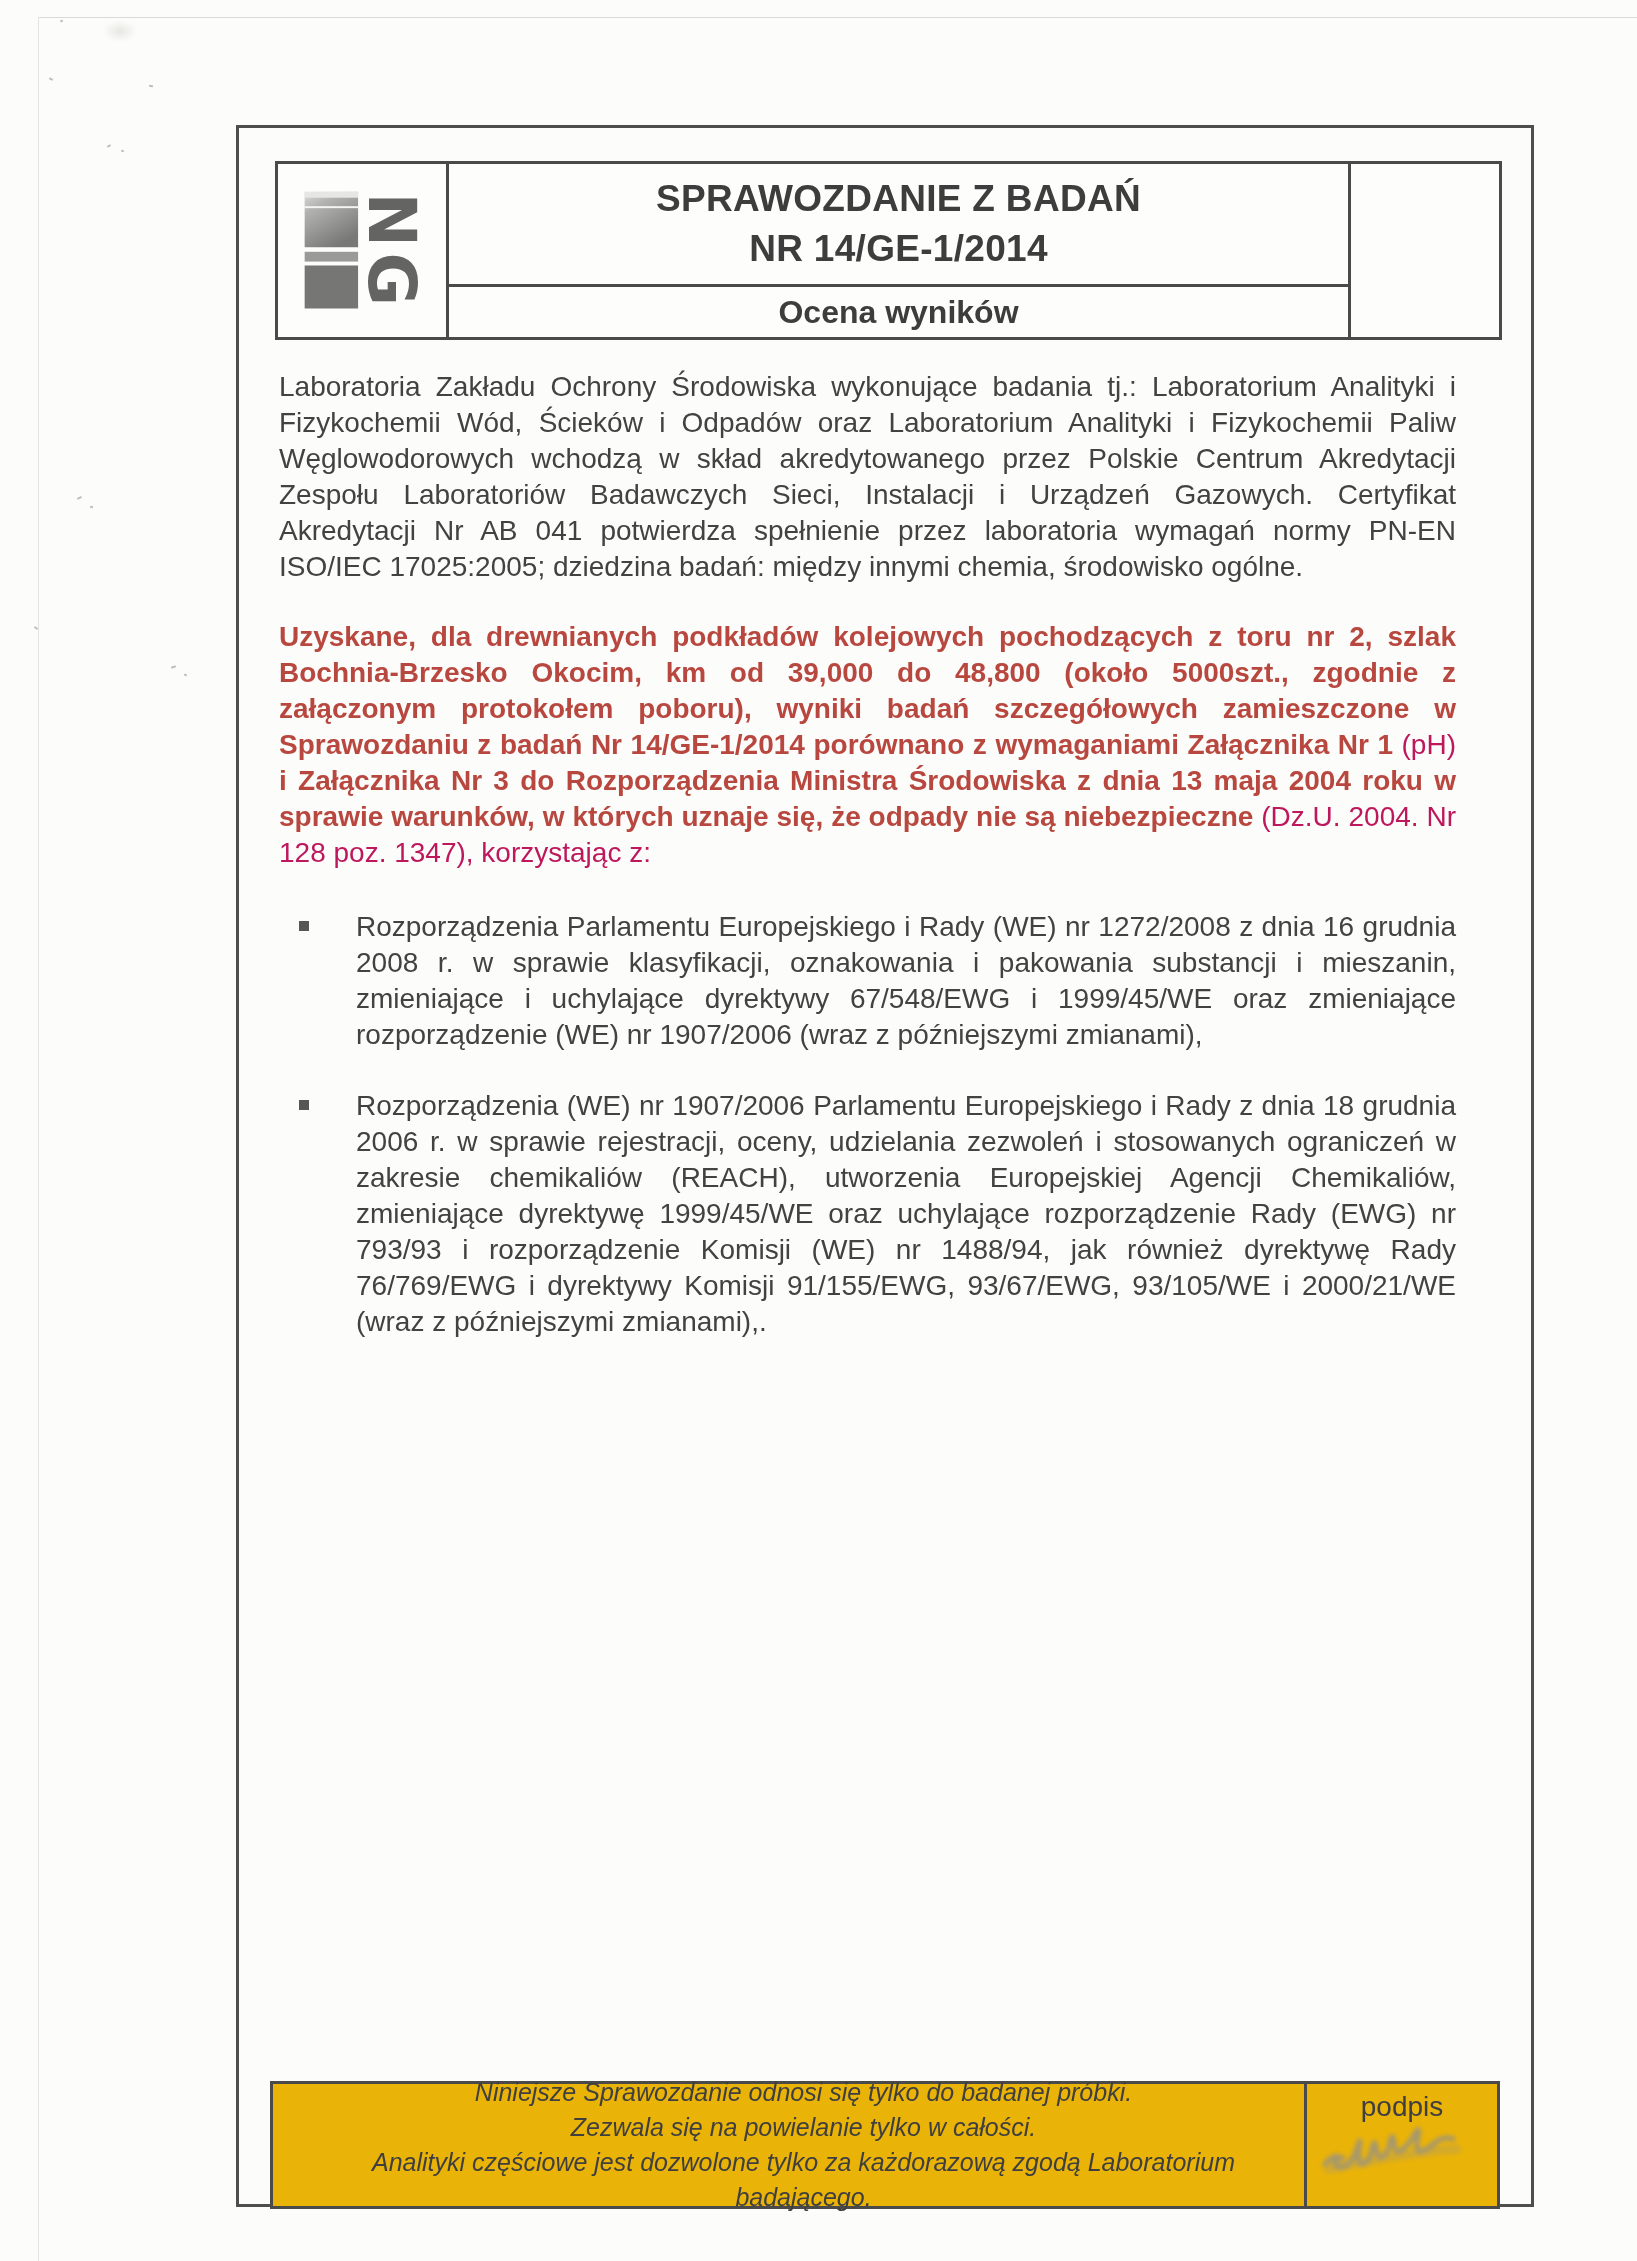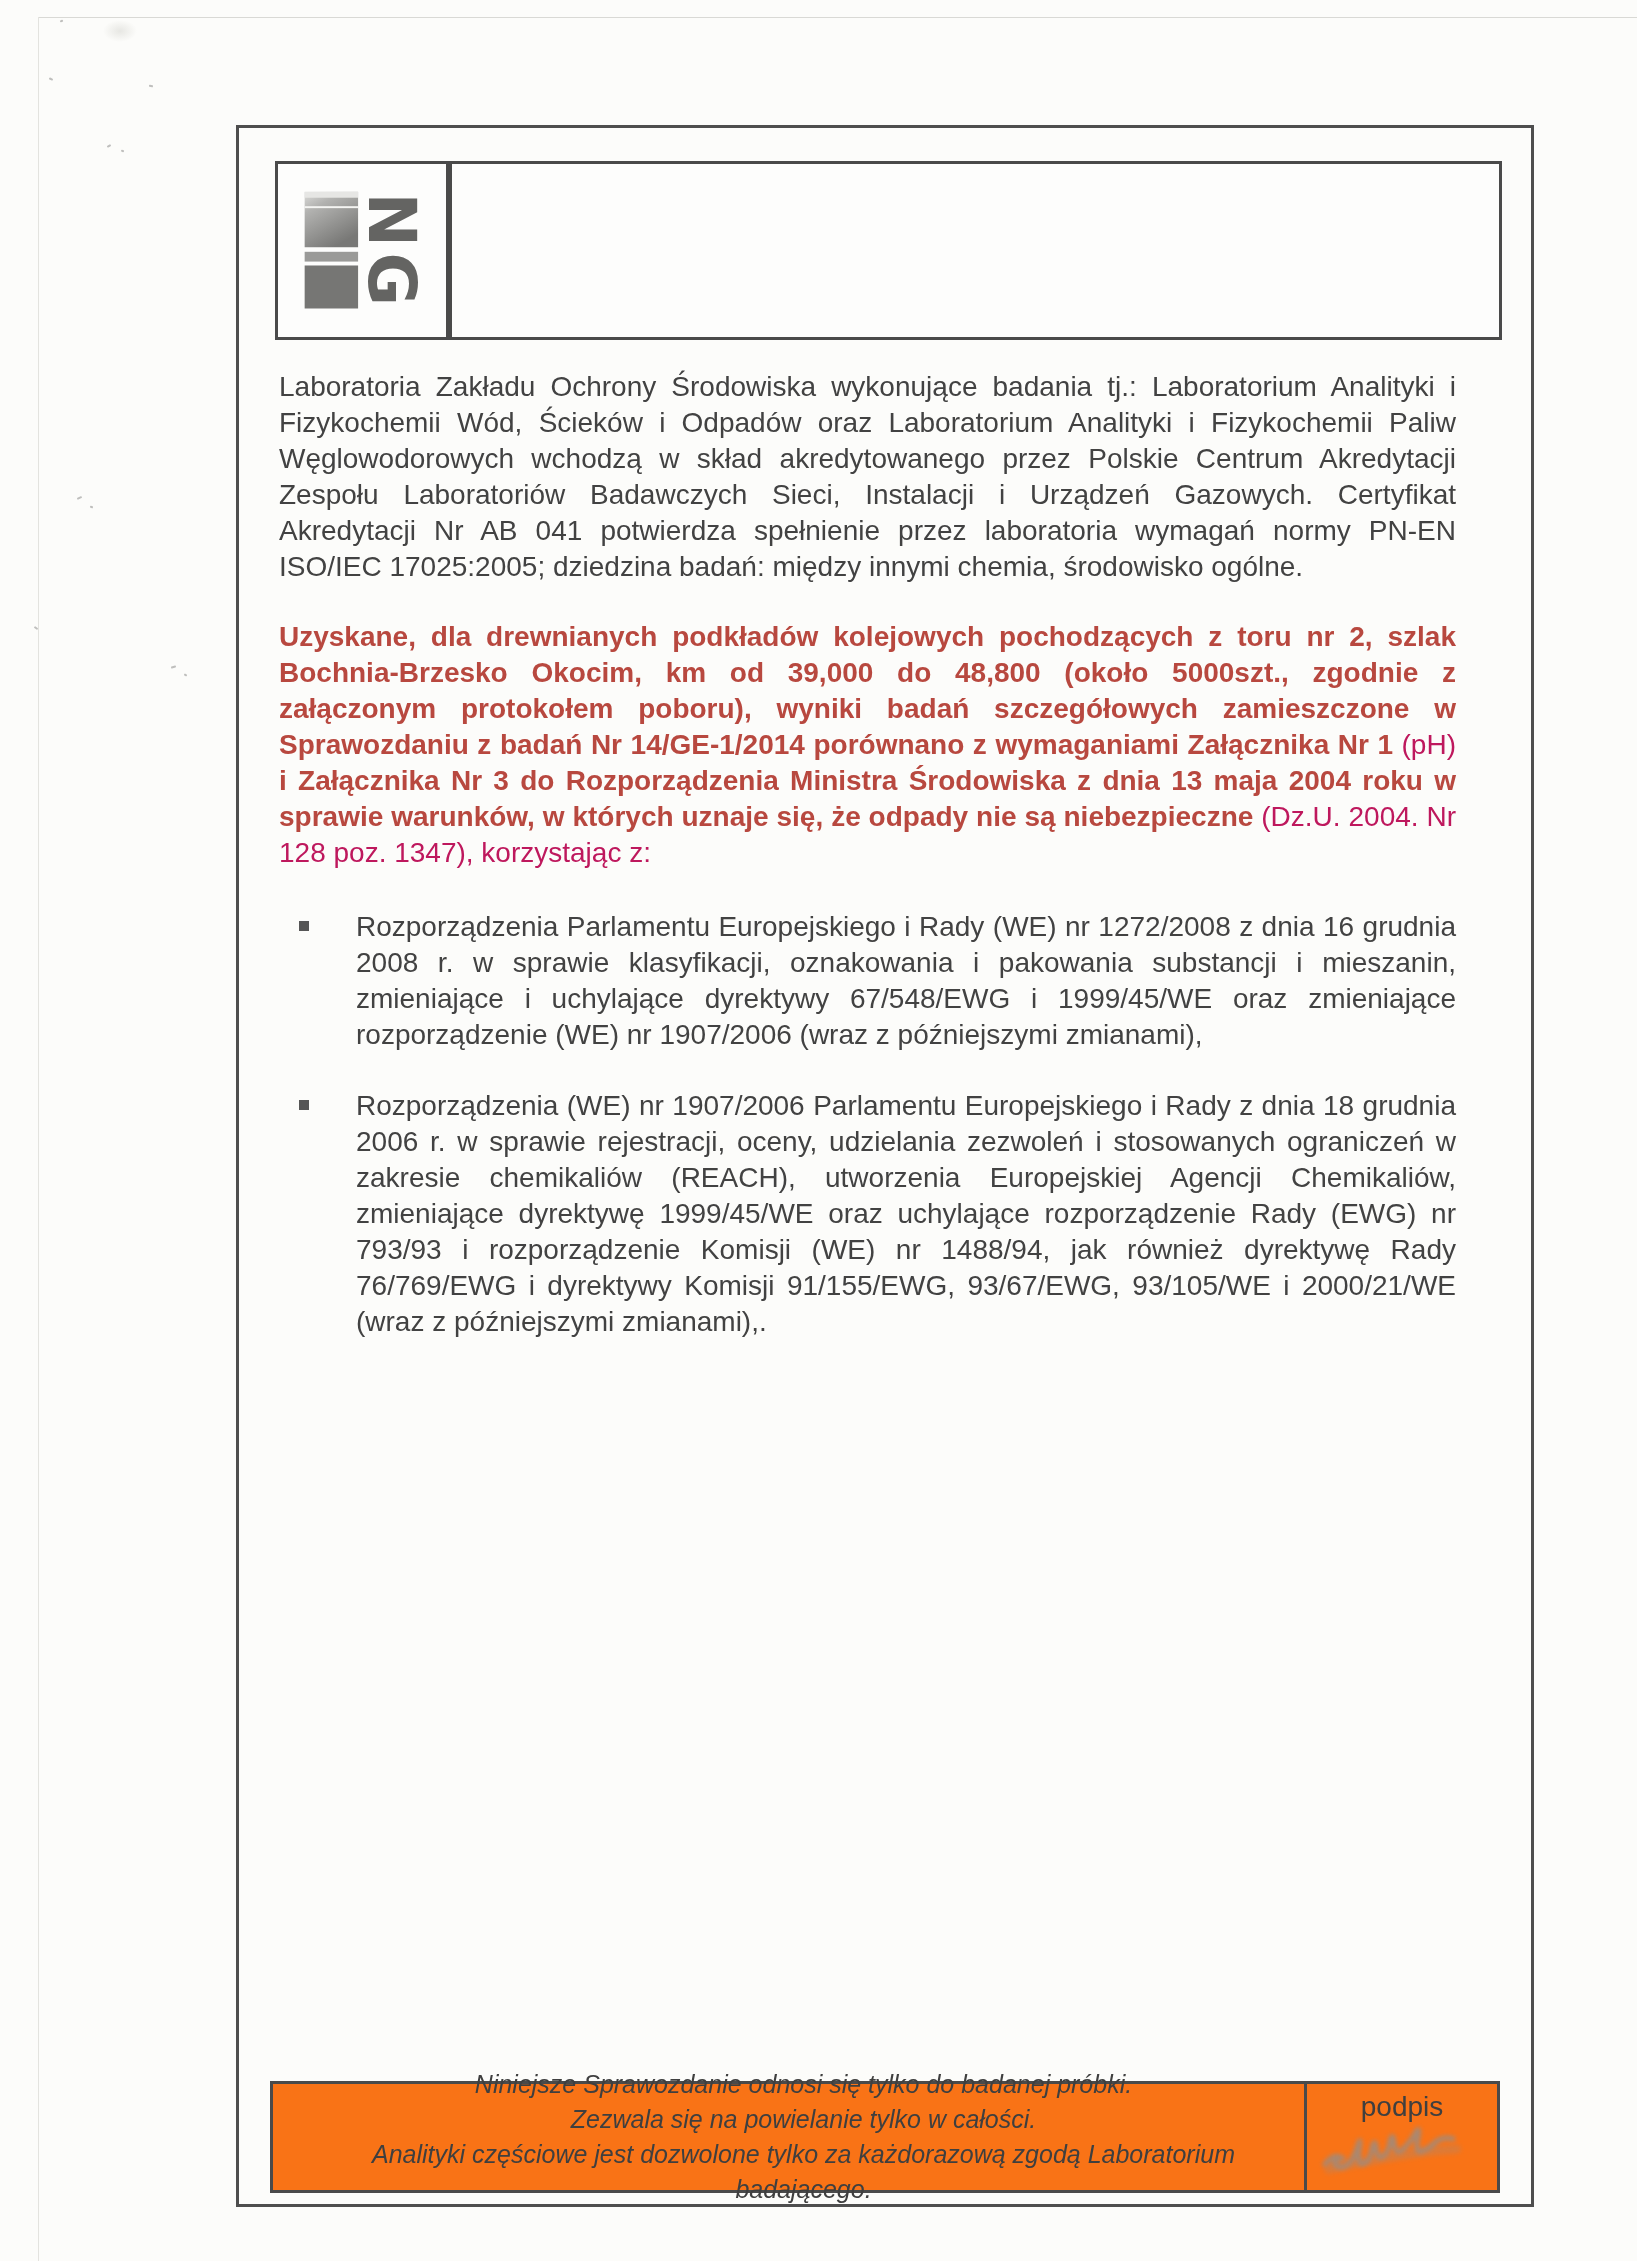--- a/index.html
+++ b/index.html
@@ -38,22 +38,22 @@
     font-size:28px;line-height:36px;text-align:justify;color:#424242;}
   .content p{margin:0;}
   .intro{margin-bottom:34px !important;}
   .highlight{color:#b8483f;font-weight:bold;margin-bottom:38px !important;}
   .highlight .reg{font-weight:normal;color:#be185d;}
   ul.reg-list{list-style:none;margin:0;padding:0;}
   ul.reg-list li{position:relative;padding-left:77px;margin-bottom:35px;box-sizing:border-box;}
   .bullet-sq{position:absolute;left:19.5px;top:11.7px;width:10.4px;height:10.4px;background:#565656;}
 
   
-  .footer-box{position:absolute;left:270px;top:2081px;width:1230px;height:112px;
-    border:3.3px solid #4a4a4a;box-sizing:border-box;display:flex;background:#f97316;padding-left:30px;}
+  .footer-box{position:absolute;left:270px;top:2081px;width:1230px;height:128px;
+    border:3.3px solid #4a4a4a;box-sizing:border-box;display:flex;background:#eab308;padding-left:30px;}
   .footer-text{flex:1;display:flex;flex-direction:column;justify-content:center;
     font-style:italic;font-size:25px;line-height:35px;text-align:center;color:#3f3f3f;padding:0 5.2px;}
   .signature-cell{width:193px;border-left:3.3px solid #4a4a4a;box-sizing:border-box;
     position:relative;text-align:center;}
   .podpis-label{font-size:28px;color:#3f3f3f;margin-top:6.5px;display:inline-block;}
   .signature-svg{position:absolute;left:0;top:18px;width:100%;height:85px;filter:blur(2px);opacity:.75;}
 
   .logo-svg{width:116px;height:119px;display:block;}
 </style>
 </head>
@@ -89,20 +89,29 @@
       <rect x="1" y="1" width="82" height="9" fill="#e6e6e4"></rect>
       <rect x="1" y="23" width="82" height="3" fill="#f4f4f2"></rect>
       <rect x="1" y="93" width="82" height="15" fill="#9a9a98"></rect>
       <rect x="1" y="114" width="82" height="66" fill="#767674"></rect>
       <g fill="#646462" font-family="'DejaVu Sans', sans-serif" font-weight="bold">
         <text x="134" y="44" font-size="100" text-anchor="middle" dominant-baseline="central" transform="rotate(90 134 44)">N</text>
         <text x="134" y="135" font-size="100" text-anchor="middle" dominant-baseline="central" transform="rotate(90 134 135)">G</text>
       </g>
     </svg>
   </div>
+  <div class="title-cell">
+    <div class="title-row">
+      <div class="title-line">SPRAWOZDANIE Z BADAŃ</div>
+      <div class="title-line">NR 14/GE-1/2014</div>
+    </div>
+    <div class="subtitle-row">
+      <div class="subtitle">Ocena wyników</div>
+    </div>
+  </div>
   <div class="stamp-cell"></div>
 </div>
 
 <div class="content">
   <p class="intro">Laboratoria Zakładu Ochrony Środowiska wykonujące badania tj.: Laboratorium Analityki i Fizykochemii Wód, Ścieków i Odpadów oraz Laboratorium Analityki i Fizykochemii Paliw Węglowodorowych wchodzą w skład akredytowanego przez Polskie Centrum Akredytacji Zespołu Laboratoriów Badawczych Sieci, Instalacji i Urządzeń Gazowych. Certyfikat Akredytacji Nr AB 041 potwierdza spełnienie przez laboratoria wymagań normy PN-EN ISO/IEC 17025:2005; dziedzina badań: między innymi chemia, środowisko ogólne.</p>
 
   <p class="highlight"><span>Uzyskane, dla drewnianych podkładów kolejowych pochodzących z toru nr 2, szlak Bochnia-Brzesko Okocim, km od 39,000 do 48,800 (około 5000szt., zgodnie z załączonym protokołem poboru), wyniki badań szczegółowych zamieszczone w Sprawozdaniu z badań Nr 14/GE-1/2014 porównano z wymaganiami Załącznika Nr 1 </span><span class="reg">(pH)</span><span> i Załącznika Nr 3 do Rozporządzenia Ministra Środowiska z dnia 13 maja 2004 roku w sprawie warunków, w których uznaje się, że odpady nie są niebezpieczne </span><span class="reg">(Dz.U. 2004. Nr 128 poz. 1347), korzystając z:</span></p>
 
   <ul class="reg-list">
     <li>

